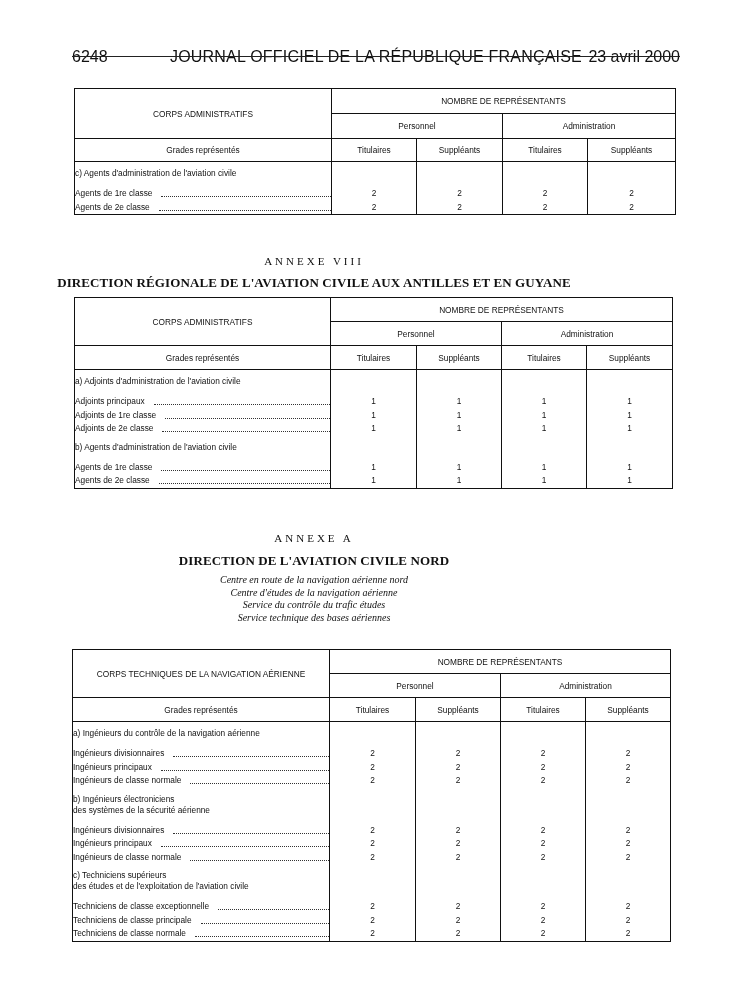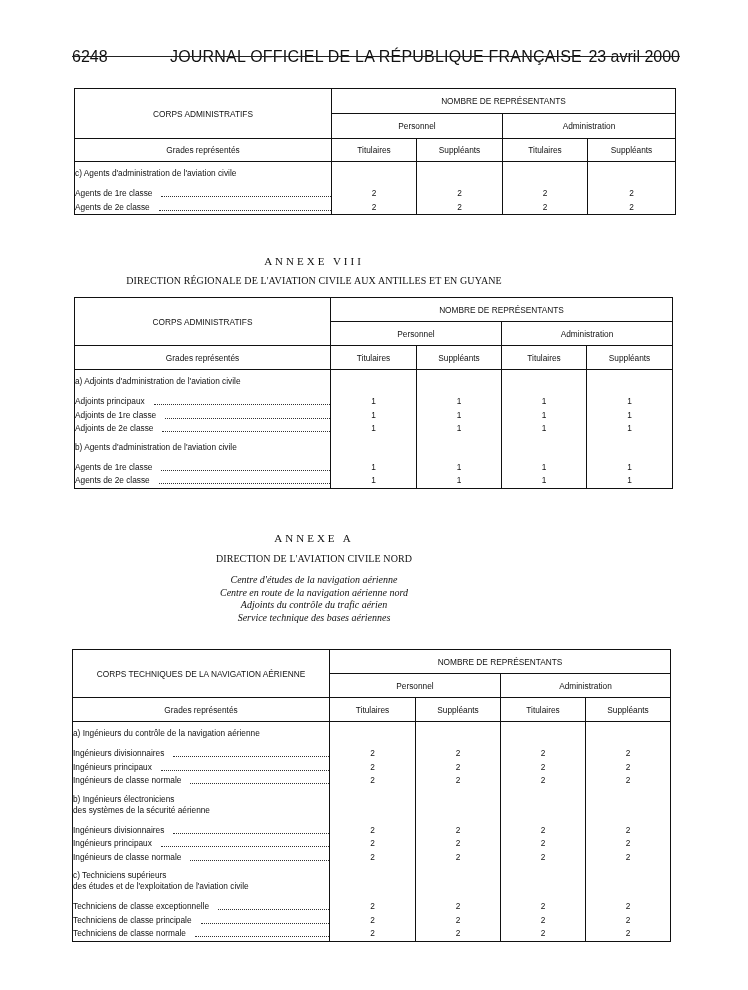--- a/index.html
+++ b/index.html
@@ -18,21 +18,21 @@
 
   .lblcol { text-align: left; padding: 0 6px 0 4px; }
   .sect { text-align: left; padding: 6px 0 8px 0; line-height: 11px; }
   .row { display: flex; height: 13.5px; line-height: 13.5px; white-space: nowrap; overflow: hidden; gap: 8px; }
   .row .txt { flex: none; }
   .row .dots { flex: 1; overflow: hidden; border-bottom: 1px dotted #333; height: 9px; margin-left: 1px; }
   .num { height: 13.5px; line-height: 13.5px; text-align: center; }
 
   .annex { position: absolute; left: 0; width: 628px; text-align: center; font-family: "Liberation Serif", serif; }
   .annex-title { font-size: 11px; letter-spacing: 3px; }
-  .annex-sub { font-size: 10px; letter-spacing: 0.1px; }
+  .annex-sub { font-size: 13px; letter-spacing: 0.1px; font-weight: bold; }
   .annex-ital { font-size: 10px; font-style: italic; line-height: 12.5px; }
 </style>
 </head>
 <body>
 
 <div class="hdr">
   <span class="pg">6248</span>
   <span class="title">JOURNAL OFFICIEL DE LA RÉPUBLIQUE FRANÇAISE</span>
   <span class="date">23 avril 2000</span>
 </div>
@@ -216,23 +216,23 @@
           <div class="num">1</div>
           <div class="num">1</div>
         </td>
       </tr>
 </tbody>
   </table>
 
 <div class="annex annex-title" style="top:532px;">ANNEXE A</div>
 <div class="annex annex-sub" style="top:553px;">DIRECTION DE L'AVIATION CIVILE NORD</div>
 <div class="annex" style="top:574px;">
+  <div class="annex-ital">Centre en route de la navigation aérienne nord</div>
   <div class="annex-ital">Centre d'études de la navigation aérienne</div>
-  <div class="annex-ital">Centre en route de la navigation aérienne nord</div>
-  <div class="annex-ital">Adjoints du contrôle du trafic aérien</div>
+  <div class="annex-ital">Service du contrôle du trafic études</div>
   <div class="annex-ital">Service technique des bases aériennes</div>
 </div>
 
 <table class="t" id="tbl3" style="top:649px; left:72px; width:598px;">
   <colgroup>
       <col style="width:257px">
       <col style="width:86px">
       <col style="width:85px">
       <col style="width:85px">
       <col style="width:85px">

